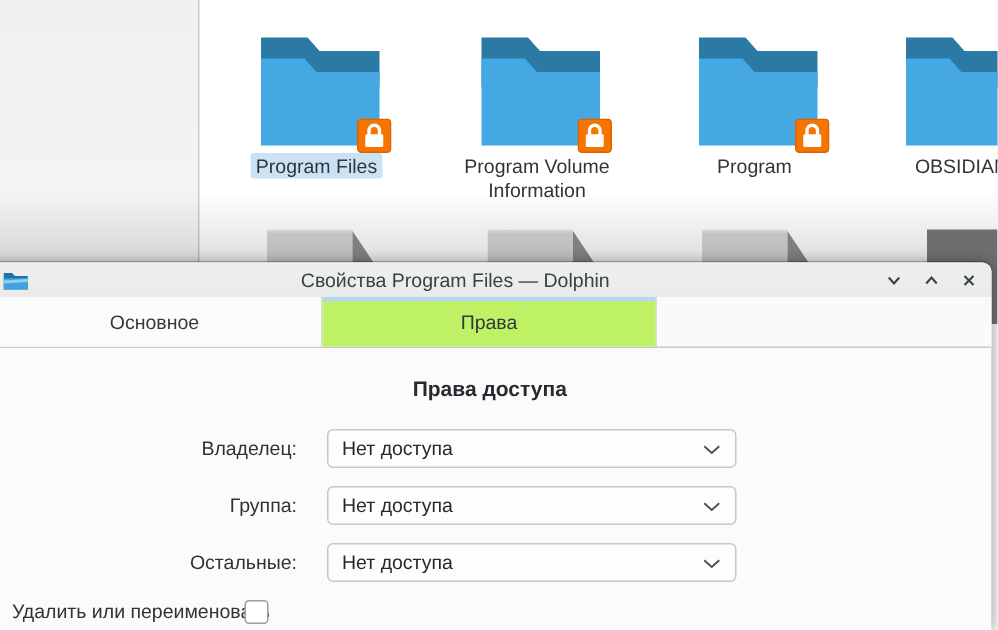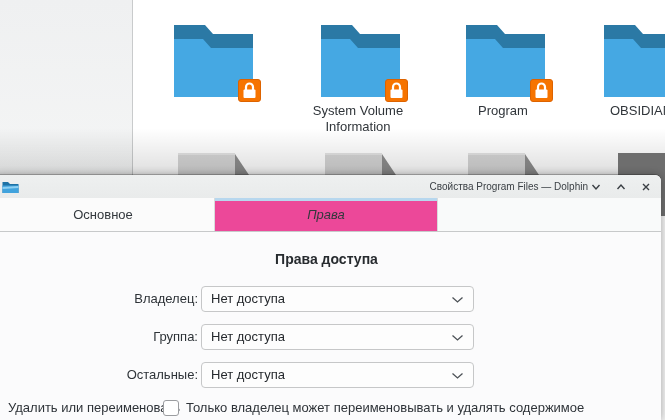--- a/index.html
+++ b/index.html
@@ -24,40 +24,40 @@
   .behind-dialog{position:absolute;left:0;top:175px;width:665px;height:245px;background:#f1f1f1;}
 
   
   .dialog{position:absolute;left:-8px;top:175px;width:669px;height:245px;
           background:#fbfbfc;border-radius:6px 6px 0 0;
           box-shadow:0 -1px 0 rgba(0,0,0,0.22),0 0 9px rgba(0,0,0,0.32);}
   .titlebar{position:absolute;left:0;top:0;width:100%;height:23px;
             background:linear-gradient(#eef0f0,#e9ebeb);border-radius:6px 6px 0 0;
             display:flex;align-items:center;}
   .titlebar .app-icon{margin-left:10px;width:17px;height:14px;flex:0 0 auto;}
-  .titlebar .title{flex:1;text-align:right;font-size:10px;color:#3b4045;
+  .titlebar .title{flex:1;text-align:center;font-size:13px;color:#3b4045;
                    white-space:nowrap;overflow:hidden;}
   .win-controls{display:flex;gap:9px;margin-right:7px;flex:0 0 auto;}
   .win-btn{width:16px;height:16px;display:flex;align-items:center;justify-content:center;cursor:default;}
 
   .tabbar{position:absolute;left:0;top:23px;width:100%;height:34px;display:flex;
           background:#f9fafa;border-bottom:1px solid #c7c9ca;box-sizing:border-box;}
   .tab{width:223px;box-sizing:border-box;border-right:1px solid #d9dbdc;
        display:flex;align-items:center;justify-content:center;
        font-size:13px;color:#33383d;background:#fbfbfb;}
-  .tab.active{background:#ec4899;box-shadow:inset 0 3px 0 #b7d7ee;font-style:italic;}
+  .tab.active{background:#bef264;box-shadow:inset 0 3px 0 #b7d7ee;}
 
   .dlg-content{position:absolute;left:0;top:57px;width:100%;height:188px;}
   .perm-heading{position:absolute;left:0;top:19px;width:100%;text-align:center;
                 font-size:14px;font-weight:bold;color:#272b2f;}
   .perm-row{position:absolute;left:0;width:100%;height:26px;}
   .perm-row.r0{top:54px}.perm-row.r1{top:92px}.perm-row.r2{top:130px}
   .perm-label{position:absolute;left:0;top:0;width:206px;text-align:right;
               font-size:13px;color:#2e3338;line-height:26px;}
-  .combo{position:absolute;left:209px;top:0;width:273px;height:26px;box-sizing:border-box;
+  .combo{position:absolute;left:226px;top:0;width:273px;height:26px;box-sizing:border-box;
          background:#fdfdfd;border:1px solid #c6c7c8;border-radius:4px;
          font-size:13px;color:#25292d;line-height:24px;padding-left:9px;cursor:default;}
   .combo .chev{position:absolute;right:9px;top:9px;}
 
   .sticky-row{position:absolute;left:0;top:167px;width:100%;height:18px;}
   .sticky-label{position:absolute;left:16px;top:0;font-size:13px;color:#2e3338;line-height:17px;}
   .checkbox{position:absolute;left:171px;top:1px;width:14px;height:14px;
             background:#fff;border:1px solid #9b9da0;border-radius:3px;}
   .sticky-cb-label{position:absolute;left:194px;top:0;font-size:13px;color:#2e3338;
                    line-height:17px;white-space:nowrap;}
@@ -95,32 +95,33 @@
 
     <div class="folder-item" style="left:161px">
       <div class="folder-icon-wrap">
         <svg width="85" height="85" viewBox="0 0 85 85">
             <use href="#folder-big"></use>
           </svg>
         <svg class="lock-badge" width="23" height="23" viewBox="0 0 23 23">
             <use href="#lock-emblem"></use>
           </svg>
       </div>
+      <div class="folder-label"><span class="hl">Program Files</span></div>
     </div>
 
     <div class="folder-item" style="left:306px;width:104px">
       <div class="folder-icon-wrap">
         <svg width="85" height="85" viewBox="0 0 85 85">
             <use href="#folder-big"></use>
           </svg>
         <svg class="lock-badge" width="23" height="23" viewBox="0 0 23 23">
             <use href="#lock-emblem"></use>
           </svg>
       </div>
-      <div class="folder-label">System Volume Information</div>
+      <div class="folder-label">Program Volume Information</div>
     </div>
 
     <div class="folder-item" style="left:453px">
       <div class="folder-icon-wrap">
         <svg width="85" height="85" viewBox="0 0 85 85">
             <use href="#folder-big"></use>
           </svg>
         <svg class="lock-badge" width="23" height="23" viewBox="0 0 23 23">
             <use href="#lock-emblem"></use>
           </svg>
@@ -214,18 +215,17 @@
           <span>Нет доступа</span>
           <svg class="chev" width="13" height="8" viewBox="0 0 13 8">
               <polyline points="1.5,1.5 6.5,6 11.5,1.5" fill="none" stroke="#4d5257" stroke-width="1.3"></polyline>
             </svg>
         </div>
       </div>
 
       <div class="sticky-row">
         <div class="sticky-label">Удалить или переименовать</div>
         <div class="checkbox"></div>
-        <div class="sticky-cb-label">Только владелец может переименовывать и удалять содержимое</div>
       </div>
     </div>
 
   </div>
 </div>
 
 </body></html>

